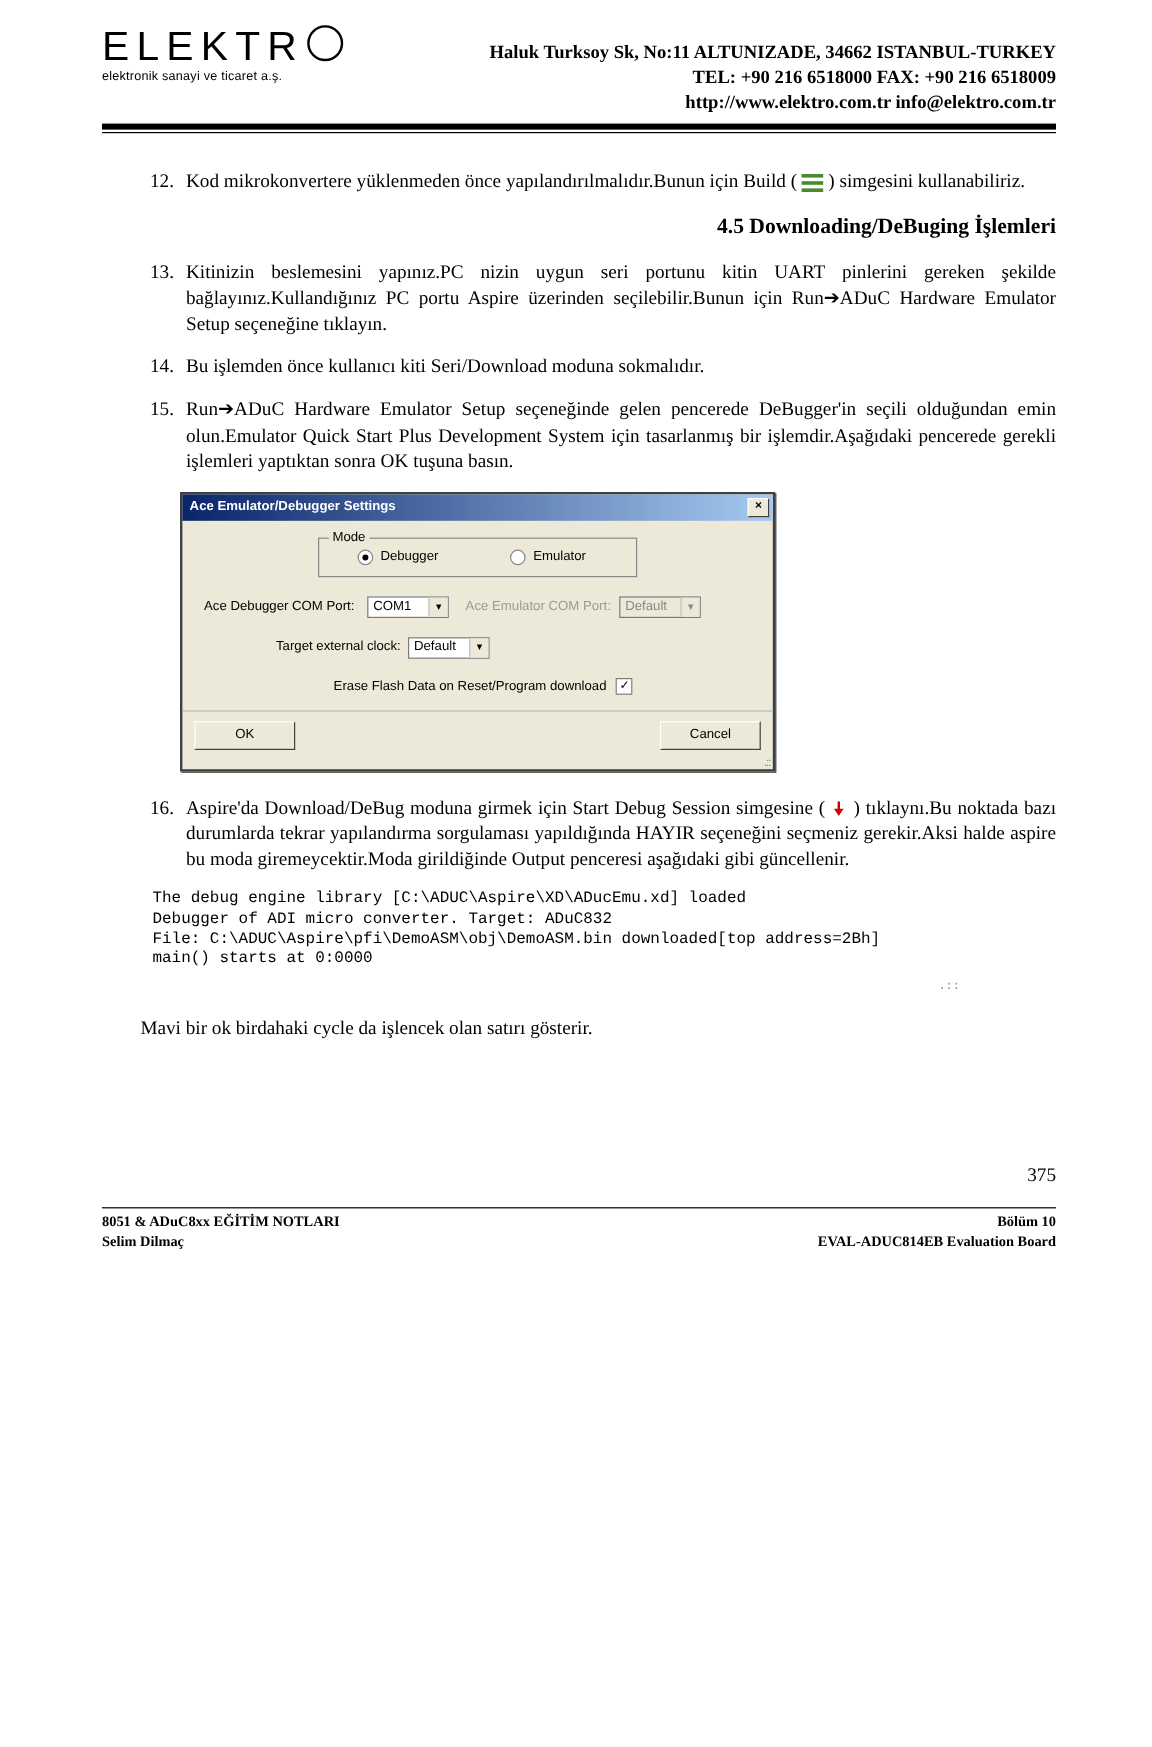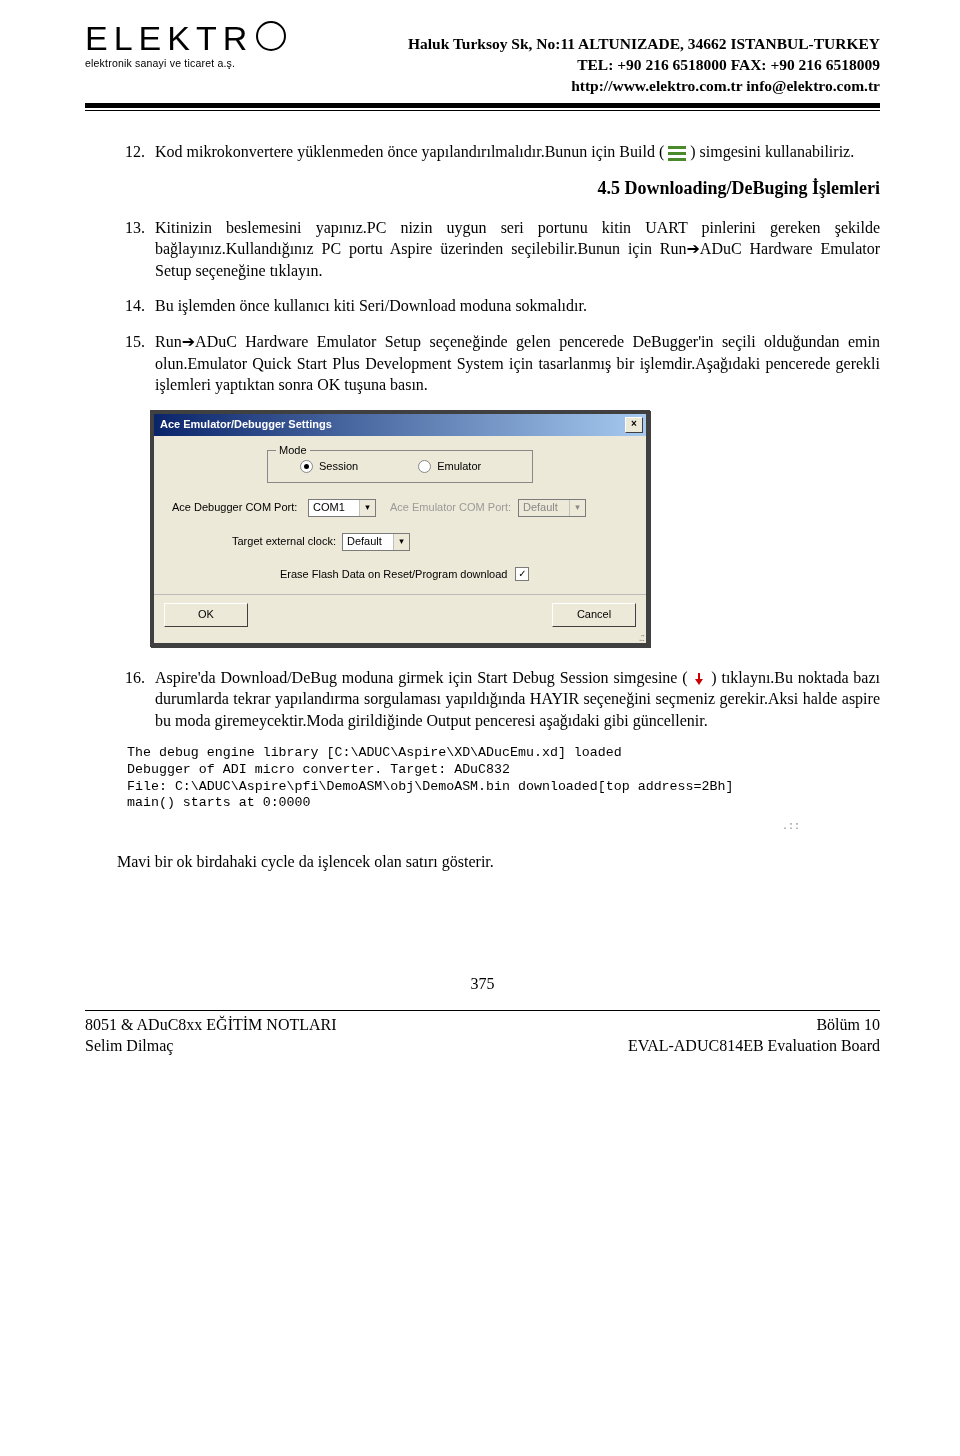--- a/index.html
+++ b/index.html
@@ -115,21 +115,21 @@
   .debug-icon svg { display: block; }
   .dialog-wrap {
     margin: 8px 0 20px 65px;
   }
   .dialog {
     width: 492px;
     font-family: Tahoma, Arial, sans-serif;
     font-size: 11px;
     color: #000;
     background: #ece9d8;
-    border: 4px solid #404040;
+    border: 2px solid #404040;
     box-shadow: 1px 1px 0 #404040;
   }
   .dlg-title {
     background: linear-gradient(to right, #0a246a, #a6caf0);
     color: #fff;
     font-weight: bold;
     font-size: 11px;
     padding: 3px 3px 3px 6px;
     display: flex;
     align-items: center;
@@ -226,23 +226,23 @@
   }
   .console-resize {
     text-align: right; color: #888;
     font-family: "Courier New", monospace; font-size: 10px;
     margin: 0 80px 18px 0;
   }
   .post-console {
     margin-left: 32px;
     margin-bottom: 40px;
   }
-  .pnum { text-align: center; margin: 100px 0 16px 0; }
+  .pnum { text-align: right; margin: 100px 0 16px 0; }
   .ftr-hr { border: none; border-top: 1px solid #000; margin: 0 0 4px 0; }
-  .ftr-row { display: flex; justify-content: space-between; font-weight: normal; font-size: 16px; line-height: 1.3; }
+  .ftr-row { display: flex; justify-content: space-between; font-weight: bold; font-size: 12px; line-height: 1.3; }
 </style>
 </head>
 <body>
 
 <div class="page">
 
   <div class="header-row">
     <div class="logo">
       <div class="logo-main">
         <span>ELEKTR</span><span class="logo-o"></span>
@@ -292,21 +292,21 @@
           <span>Ace Emulator/Debugger Settings</span>
           <div class="dlg-close">×</div>
         </div>
         <div class="dlg-body">
 
           <div class="fieldset">
             <div class="legend">Mode</div>
             <div class="radio-row">
               <div class="radio">
                 <span class="dot sel"></span>
-                <span>Session</span>
+                <span>Debugger</span>
               </div>
               <div class="radio">
                 <span class="dot"></span>
                 <span>Emulator</span>
               </div>
             </div>
           </div>
 
           <div class="form-row">
             <span class="lbl" style="width:136px;">Ace Debugger COM Port:</span>

